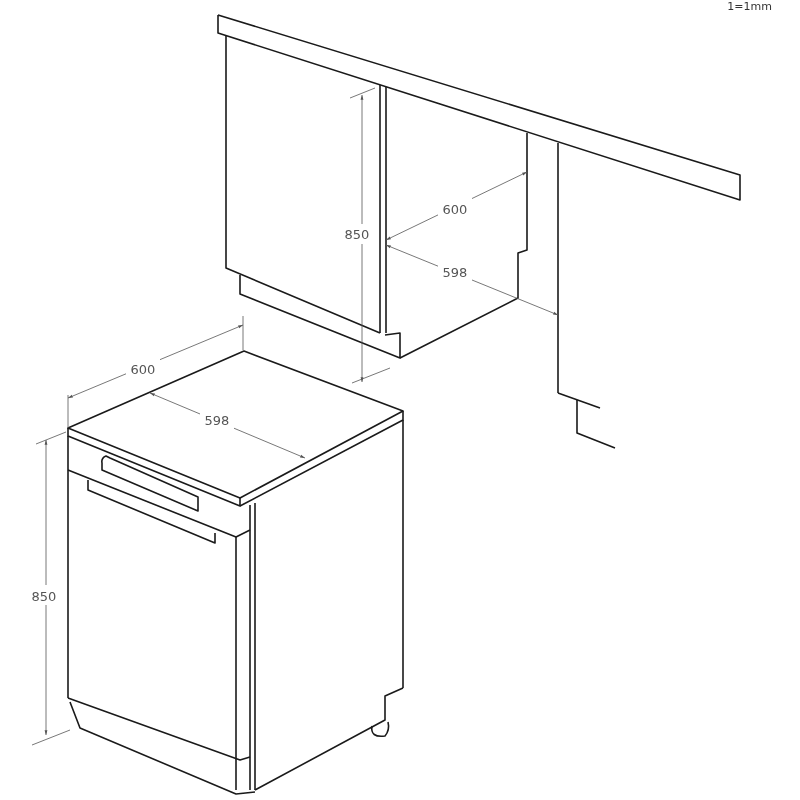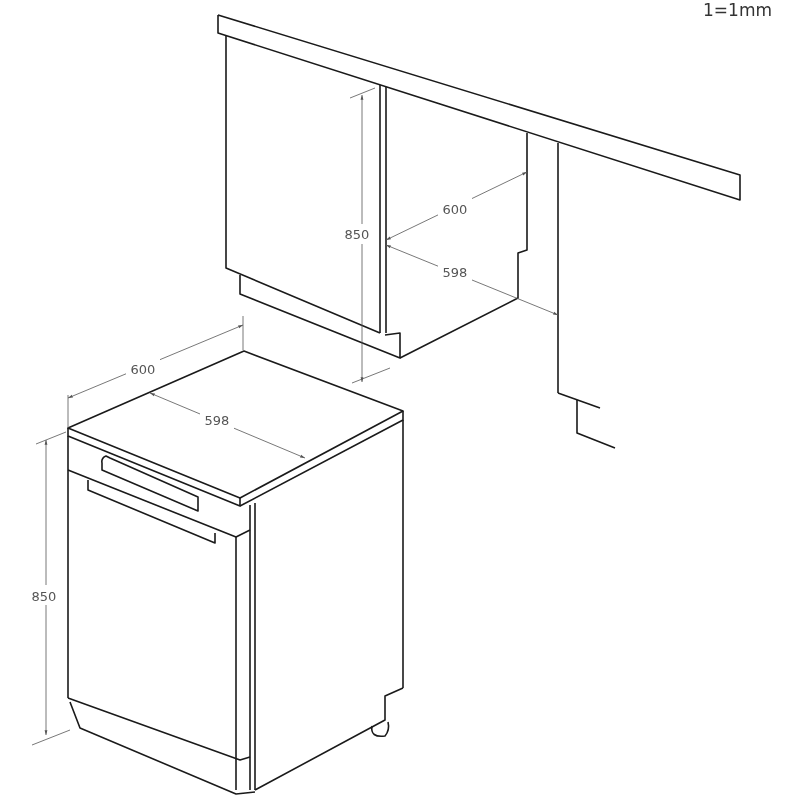--- a/index.html
+++ b/index.html
@@ -1,21 +1,21 @@
 <!DOCTYPE html>
 <html><head>
 <meta charset="utf-8">
 <style>
   html,body{margin:0;padding:0;background:#fff;}
   body{width:800px;height:800px;position:relative;overflow:hidden;font-family:"DejaVu Sans","Liberation Sans",sans-serif;}
   svg{position:absolute;left:0;top:0;}
   .ln{stroke:#1a1a1a;stroke-width:1.6;fill:none;stroke-linejoin:round;}
   .dim{stroke:#555;stroke-width:0.8;fill:none;}
   .lbl{font-size:13px;fill:#555;font-family:"DejaVu Sans",sans-serif;}
-  .scale{position:absolute;right:28px;top:0px;font-size:17px;color:#333;font-family:"DejaVu Sans",sans-serif;}
+  .scale{position:absolute;right:28px;top:0px;font-size:11px;color:#333;font-family:"DejaVu Sans",sans-serif;}
 </style>
 </head>
 <body>
 
 <div class="scale">1=1mm</div>
 
 <svg width="800" height="800" viewBox="0 0 800 800">
   <defs>
     <marker id="ar" viewBox="0 0 10 10" refX="10" refY="5" markerWidth="6" markerHeight="6" orient="auto-start-reverse">
       <path d="M0,2 L10,5 L0,8 z" fill="#555"></path>

